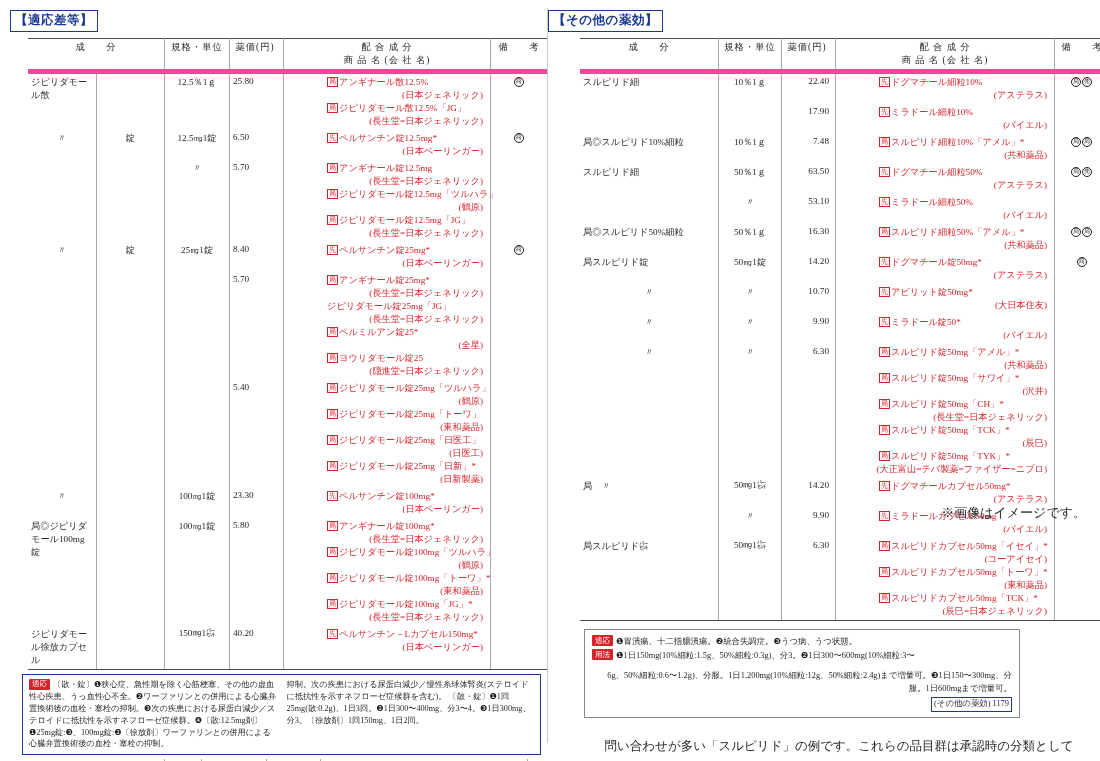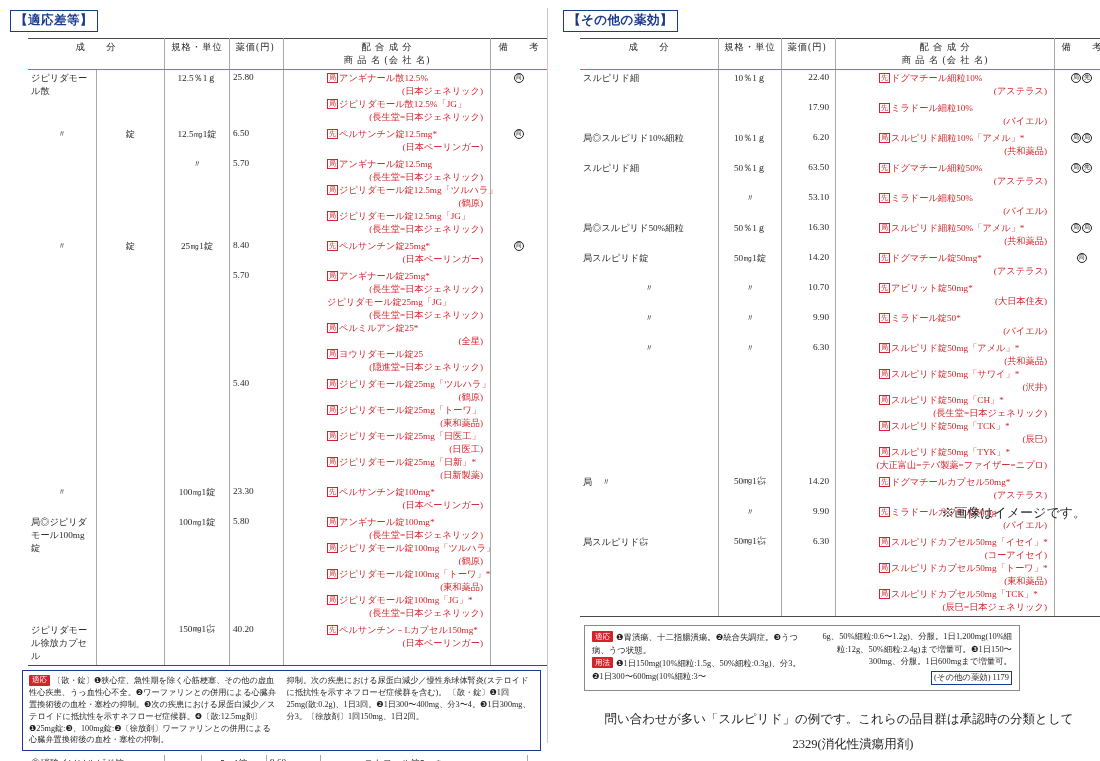--- a/index.html
+++ b/index.html
@@ -19,36 +19,36 @@
   .col{position:absolute;top:0;}
   .col-left{left:0;width:547px;}
   .col-right{left:548px;width:552px;}
 
   .sec-title{
     font-size:12.5px;font-weight:bold;color:#1b3a8f;
     border:1.4px solid #1b3a8f;display:inline-block;
     padding:1px 4px 2px 4px;letter-spacing:0.5px;
   }
   .title-wrap{margin:10px 0 6px 10px;}
-  .title-wrap.right{margin-left:15px;}
+  .title-wrap.right{margin-left:0;}
 
   table.price{
     border-collapse:collapse;
     font-size:9.2px;
     table-layout:fixed;
   }
   table.price td, table.price th{
     border-left:1px solid #a9a9a9;
     border-right:1px solid #a9a9a9;
     vertical-align:top;
     padding:2px 3px;
   }
   thead th{
     border-top:1.4px solid #4a4a4a;
-    border-bottom:1px solid #ec4899;
+    border-bottom:5px solid #ec4899;
     font-weight:normal;
     text-align:center;
     font-size:9.3px;
     padding:3px 2px;
     letter-spacing:1px;
     margin-top:40px;
   }
   tbody tr:last-child td{border-bottom:1.4px solid #4a4a4a;}
   .edge-l{border-left:none !important;}
   .edge-r{border-right:none !important;}
@@ -107,21 +107,21 @@
     margin:8px 0 0 36px;
     padding:5px 7px;
     font-size:8.4px;line-height:1.5;
     width:420px;
   }
   .r-note-box .tag{
     display:inline-block;background:#d4232a;color:#fff;
     font-size:7.5px;padding:0 3px;margin-right:3px;border-radius:1px;
     vertical-align:1px;
   }
-  .r-note-box .cols{display:flex;gap:0;}
+  .r-note-box .cols{display:flex;gap:8px;flex-direction:column;}
   .r-note-box .cols>div:first-child{flex:1.05;}
   .r-note-box .cols>div:last-child{flex:1;text-align:right;}
   .hl{border:1.4px solid #1b3a8f;display:inline-block;padding:0 2px;}
 
   .explain{
     margin:16px 0 0 30px;
     font-size:12.5px;
     line-height:2.0;
     color:#231f20;
     text-align:center;
@@ -324,21 +324,21 @@
             <td class="r-kikaku"></td>
             <td class="r-yakka">17.90</td>
             <td class="r-haigo">
               <div class="prod"><span class="name-line red"><span class="bdg bdg-r">先</span>ミラドール細粒10%</span><span class="maker">(バイエル)</span></div>
             </td>
             <td class="r-biko edge-r"></td>
           </tr>
           <tr>
             <td class="r-seibun edge-l">局◎スルピリド10%細粒</td>
             <td class="r-kikaku">10％1ｇ</td>
-            <td class="r-yakka">6.20</td>
+            <td class="r-yakka">7.48</td>
             <td class="r-haigo">
               <div class="prod"><span class="name-line red"><span class="bdg bdg-r">局</span>スルピリド細粒10%「アメル」*</span><span class="maker">(共和薬品)</span></div>
             </td>
             <td class="r-biko edge-r"><span class="circ circ-k">局</span><span class="circ circ-k">局</span></td>
           </tr>
           <tr>
             <td class="r-seibun edge-l">スルピリド細</td>
             <td class="r-kikaku">50％1ｇ</td>
             <td class="r-yakka">63.50</td>
             <td class="r-haigo">

